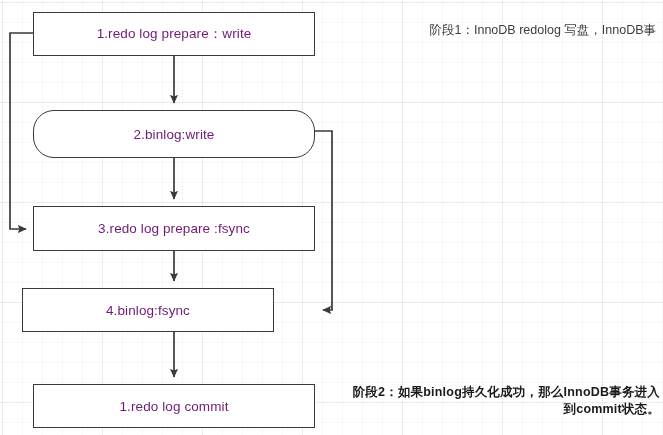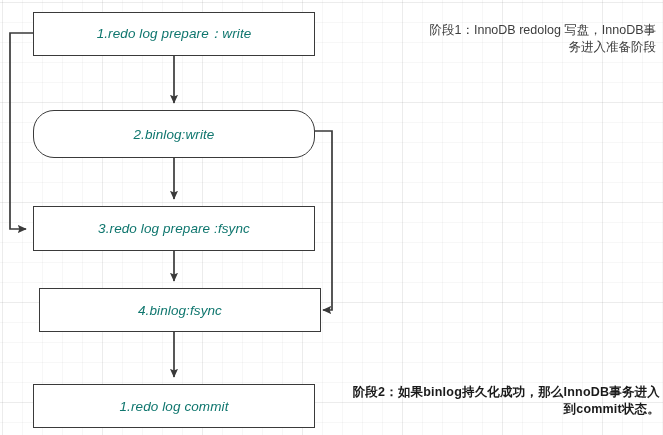--- a/index.html
+++ b/index.html
@@ -30,25 +30,24 @@
     height: 435px;
   }
   .node {
     position: absolute;
     box-sizing: border-box;
     border: 1.6px solid #3a3a3a;
     background: #ffffff;
     display: flex;
     align-items: center;
     justify-content: center;
-    color: #0f766e;
+    color: #701a75;
     font-size: 13.5px;
     letter-spacing: 0.1px;
     white-space: nowrap;
-    font-style: italic;
   }
   .annotation {
     position: absolute;
     color: #3d3d3d;
     font-size: 12.5px;
     line-height: 17px;
     text-align: right;
   }
   .annotation.bold {
     font-weight: bold;
@@ -87,31 +86,30 @@
   </div>
 
   <div class="node" style="left:33px; top:110px; width:282px; height:48px;border-radius:21px;">
     <span>2.binlog:write</span>
   </div>
 
   <div class="node" style="left:33px; top:206px; width:282px; height:45px;text-align:center;">
     <span>3.redo log prepare :fsync</span>
   </div>
 
-  <div class="node" style="left:39px; top:288px; width:282px; height:44px;text-align:right;">
+  <div class="node" style="left:22px; top:288px; width:252px; height:44px;text-align:right;">
     <span>4.binlog:fsync</span>
   </div>
 
   <div class="node" style="left:33px; top:384px; width:282px; height:44px;">
     <span>1.redo log commit</span>
   </div>
 
   <div class="annotation" style="left:366px; top:22px; width:290px;">
     <span class="ann-line">阶段1：InnoDB redolog 写盘，InnoDB事</span>
-    <span class="ann-line">务进入准备阶段</span>
   </div>
 
   <div class="annotation bold" style="left:352px; top:384px; width:308px;">
     <span class="ann-line">阶段2：如果binlog持久化成功，那么InnoDB事务进入</span>
     <span class="ann-line">到commit状态。</span>
   </div>
 
 </div>
 
 </body></html>

